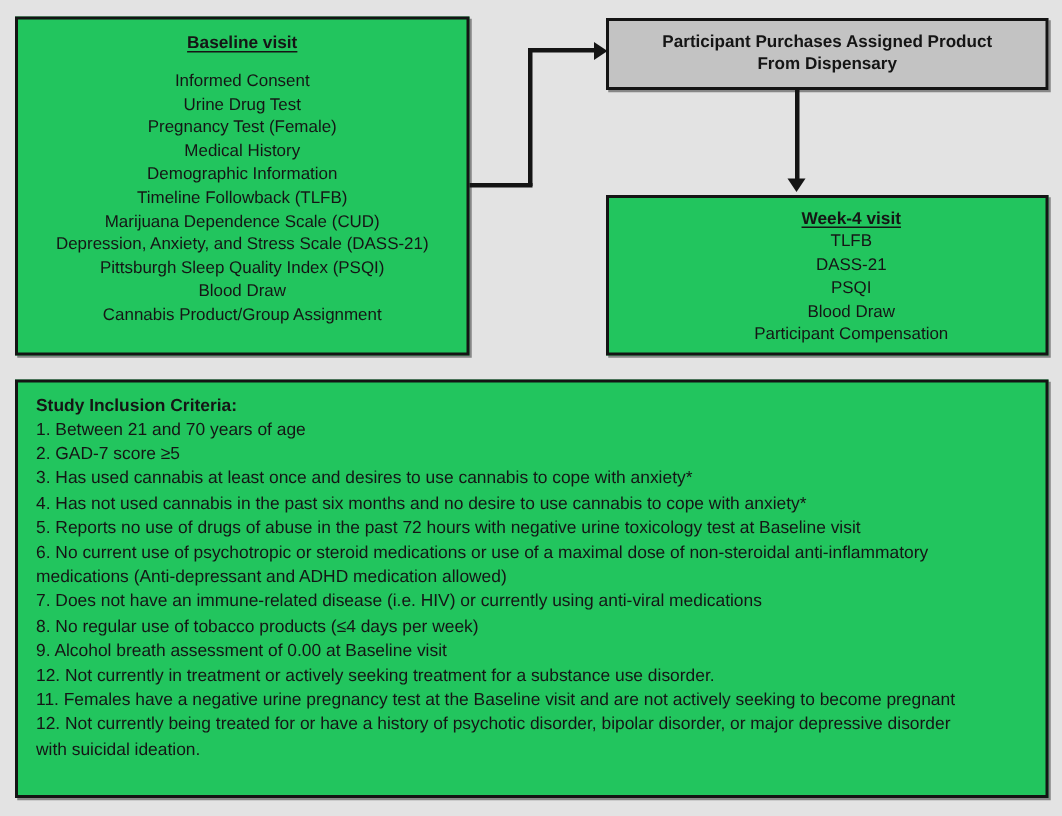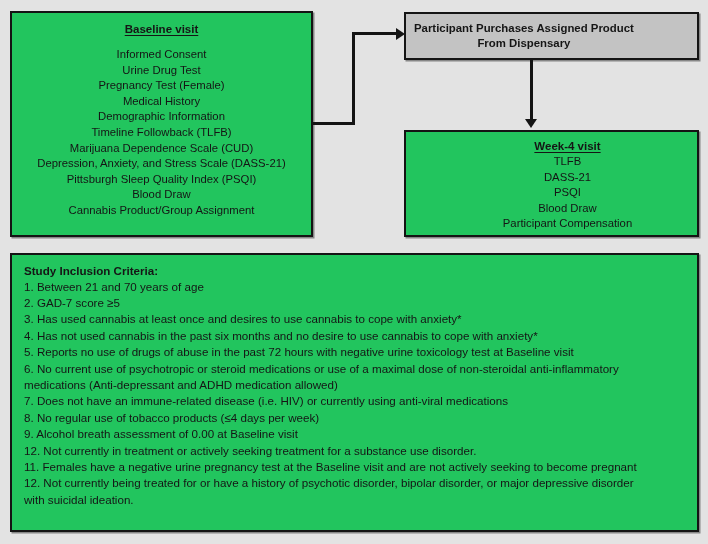--- a/index.html
+++ b/index.html
@@ -62,20 +62,21 @@
   #baseline-list { margin-top: 11px; }
 
   
   #dispensary-box {
     left: 404px;
     top: 12px;
     width: 295px;
     height: 48px;
     display: flex;
     align-items: center;
+    justify-content: center;
   }
   #dispensary-box .gray-text {
     text-align: center;
     font-weight: bold;
     font-size: 11.4px;
     line-height: 15px;
     padding: 0 8px;
   }
 
   

